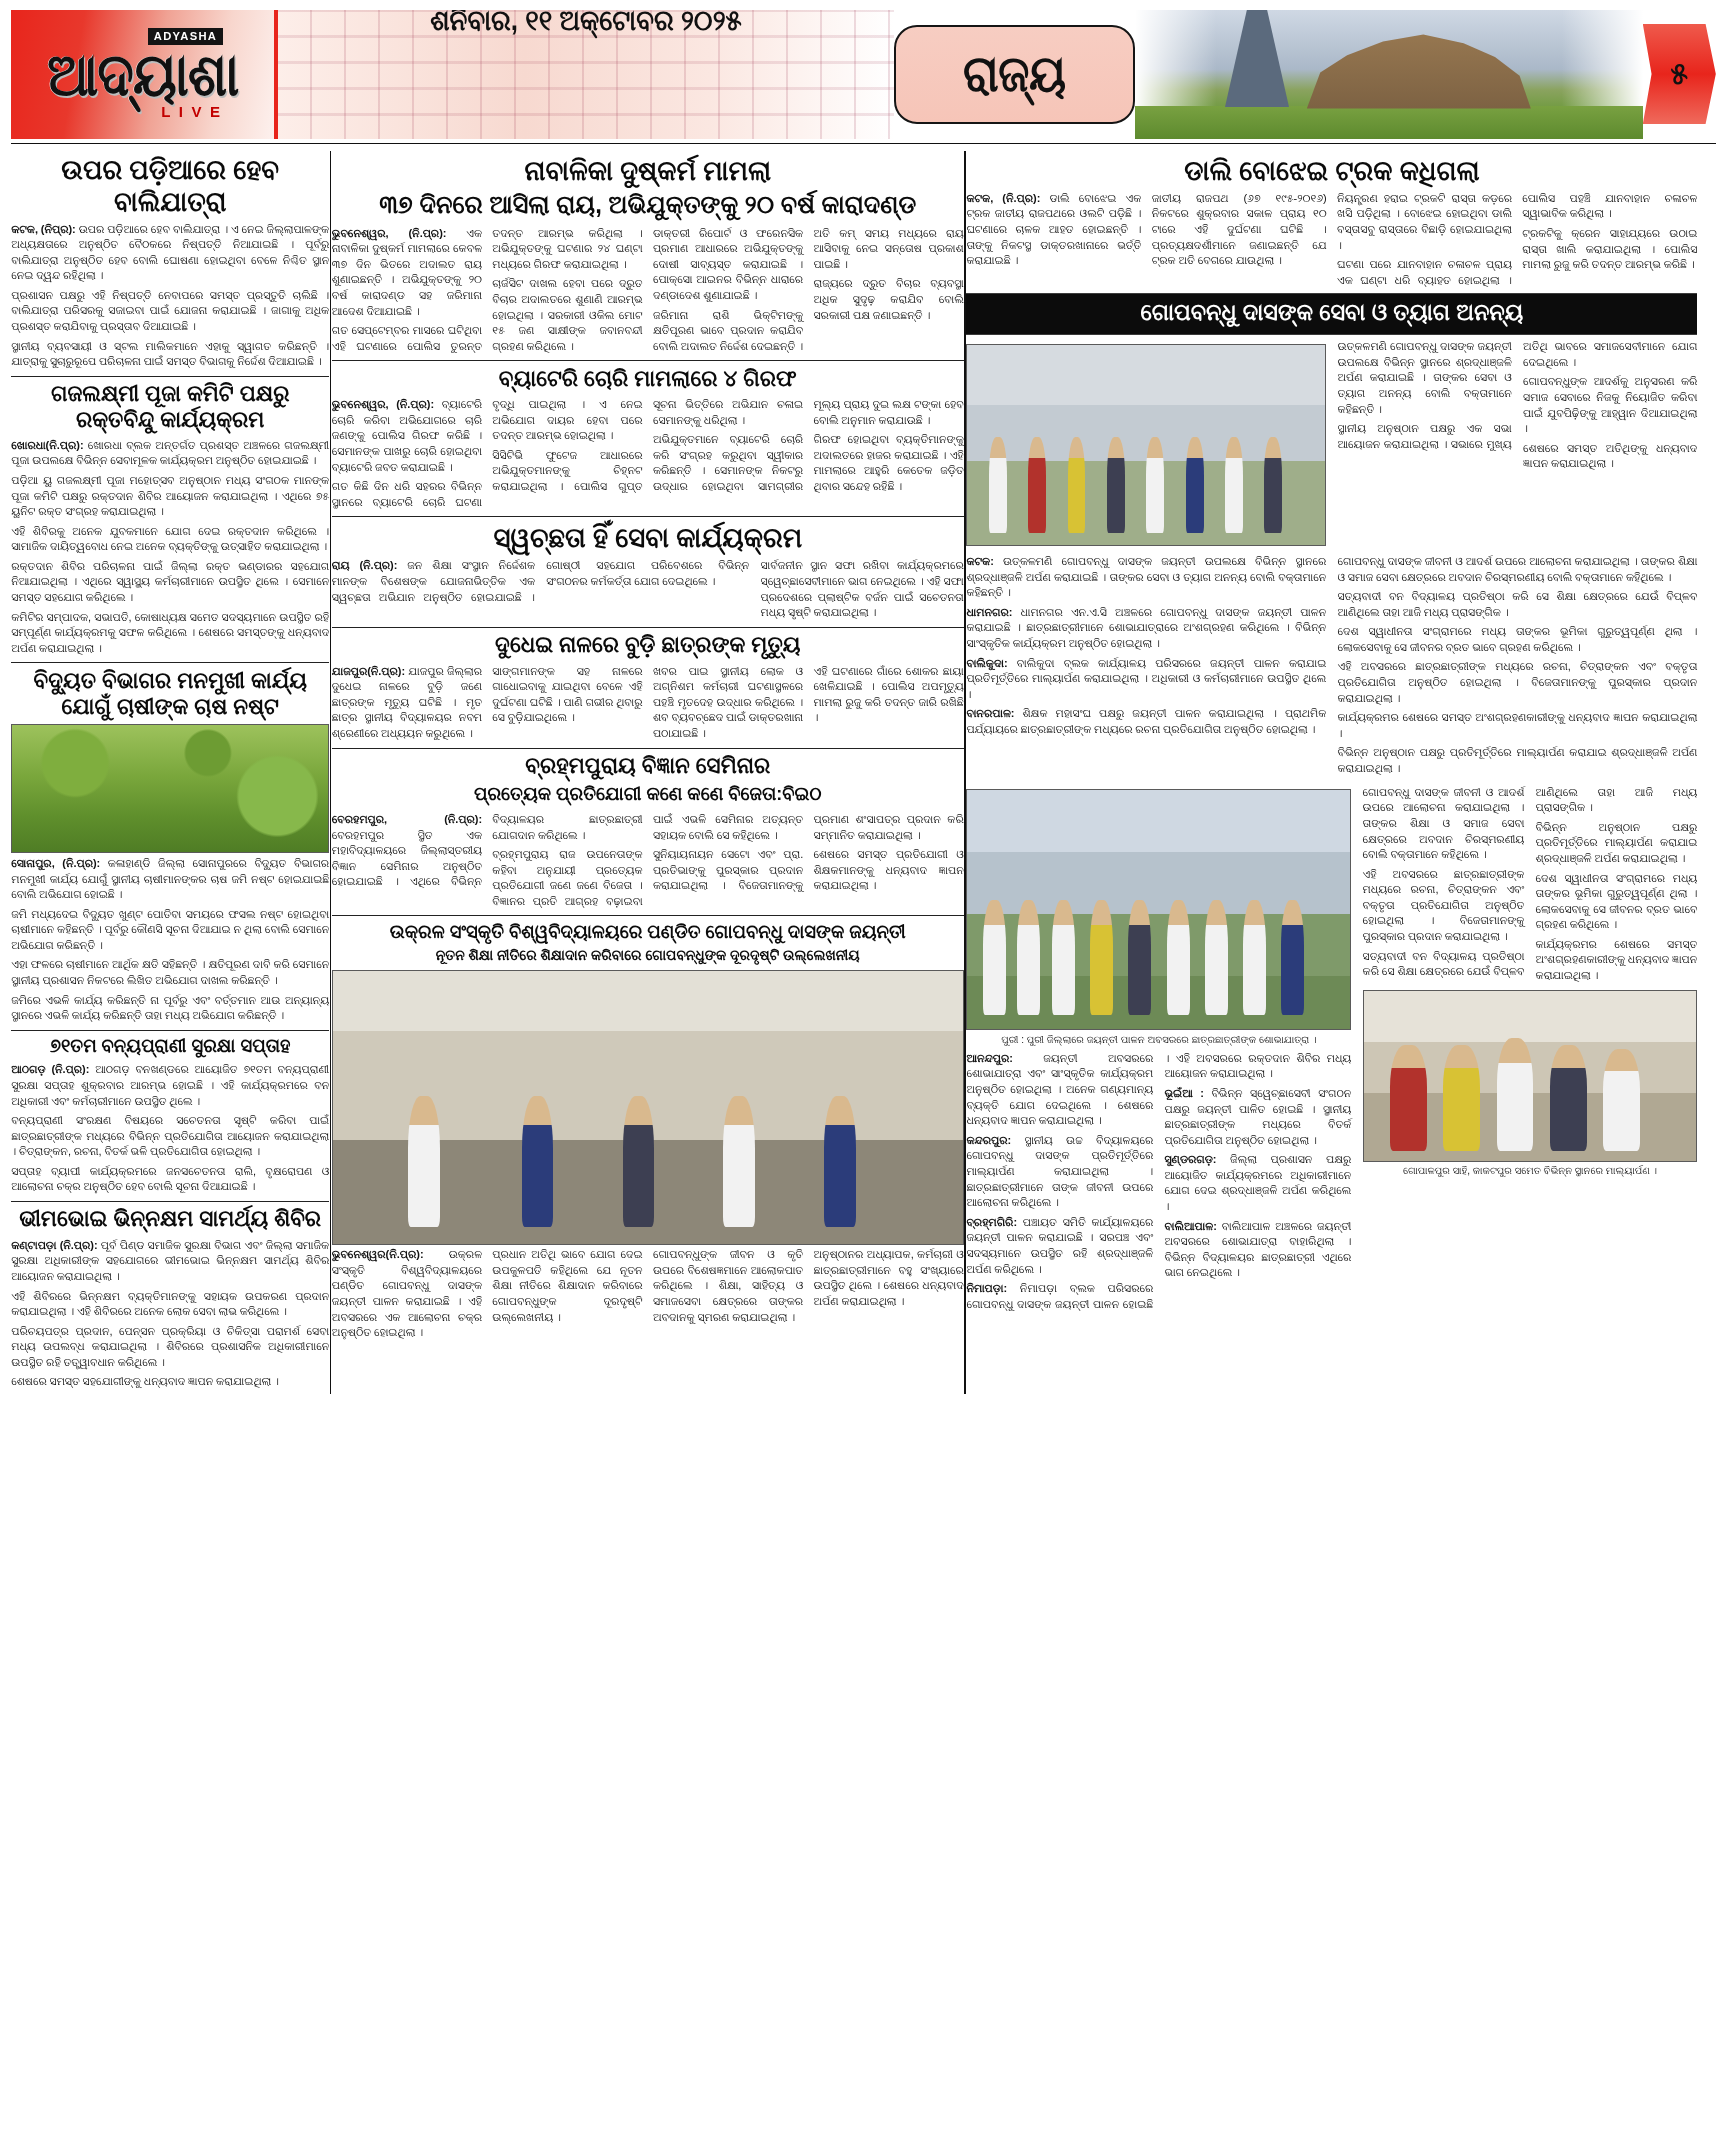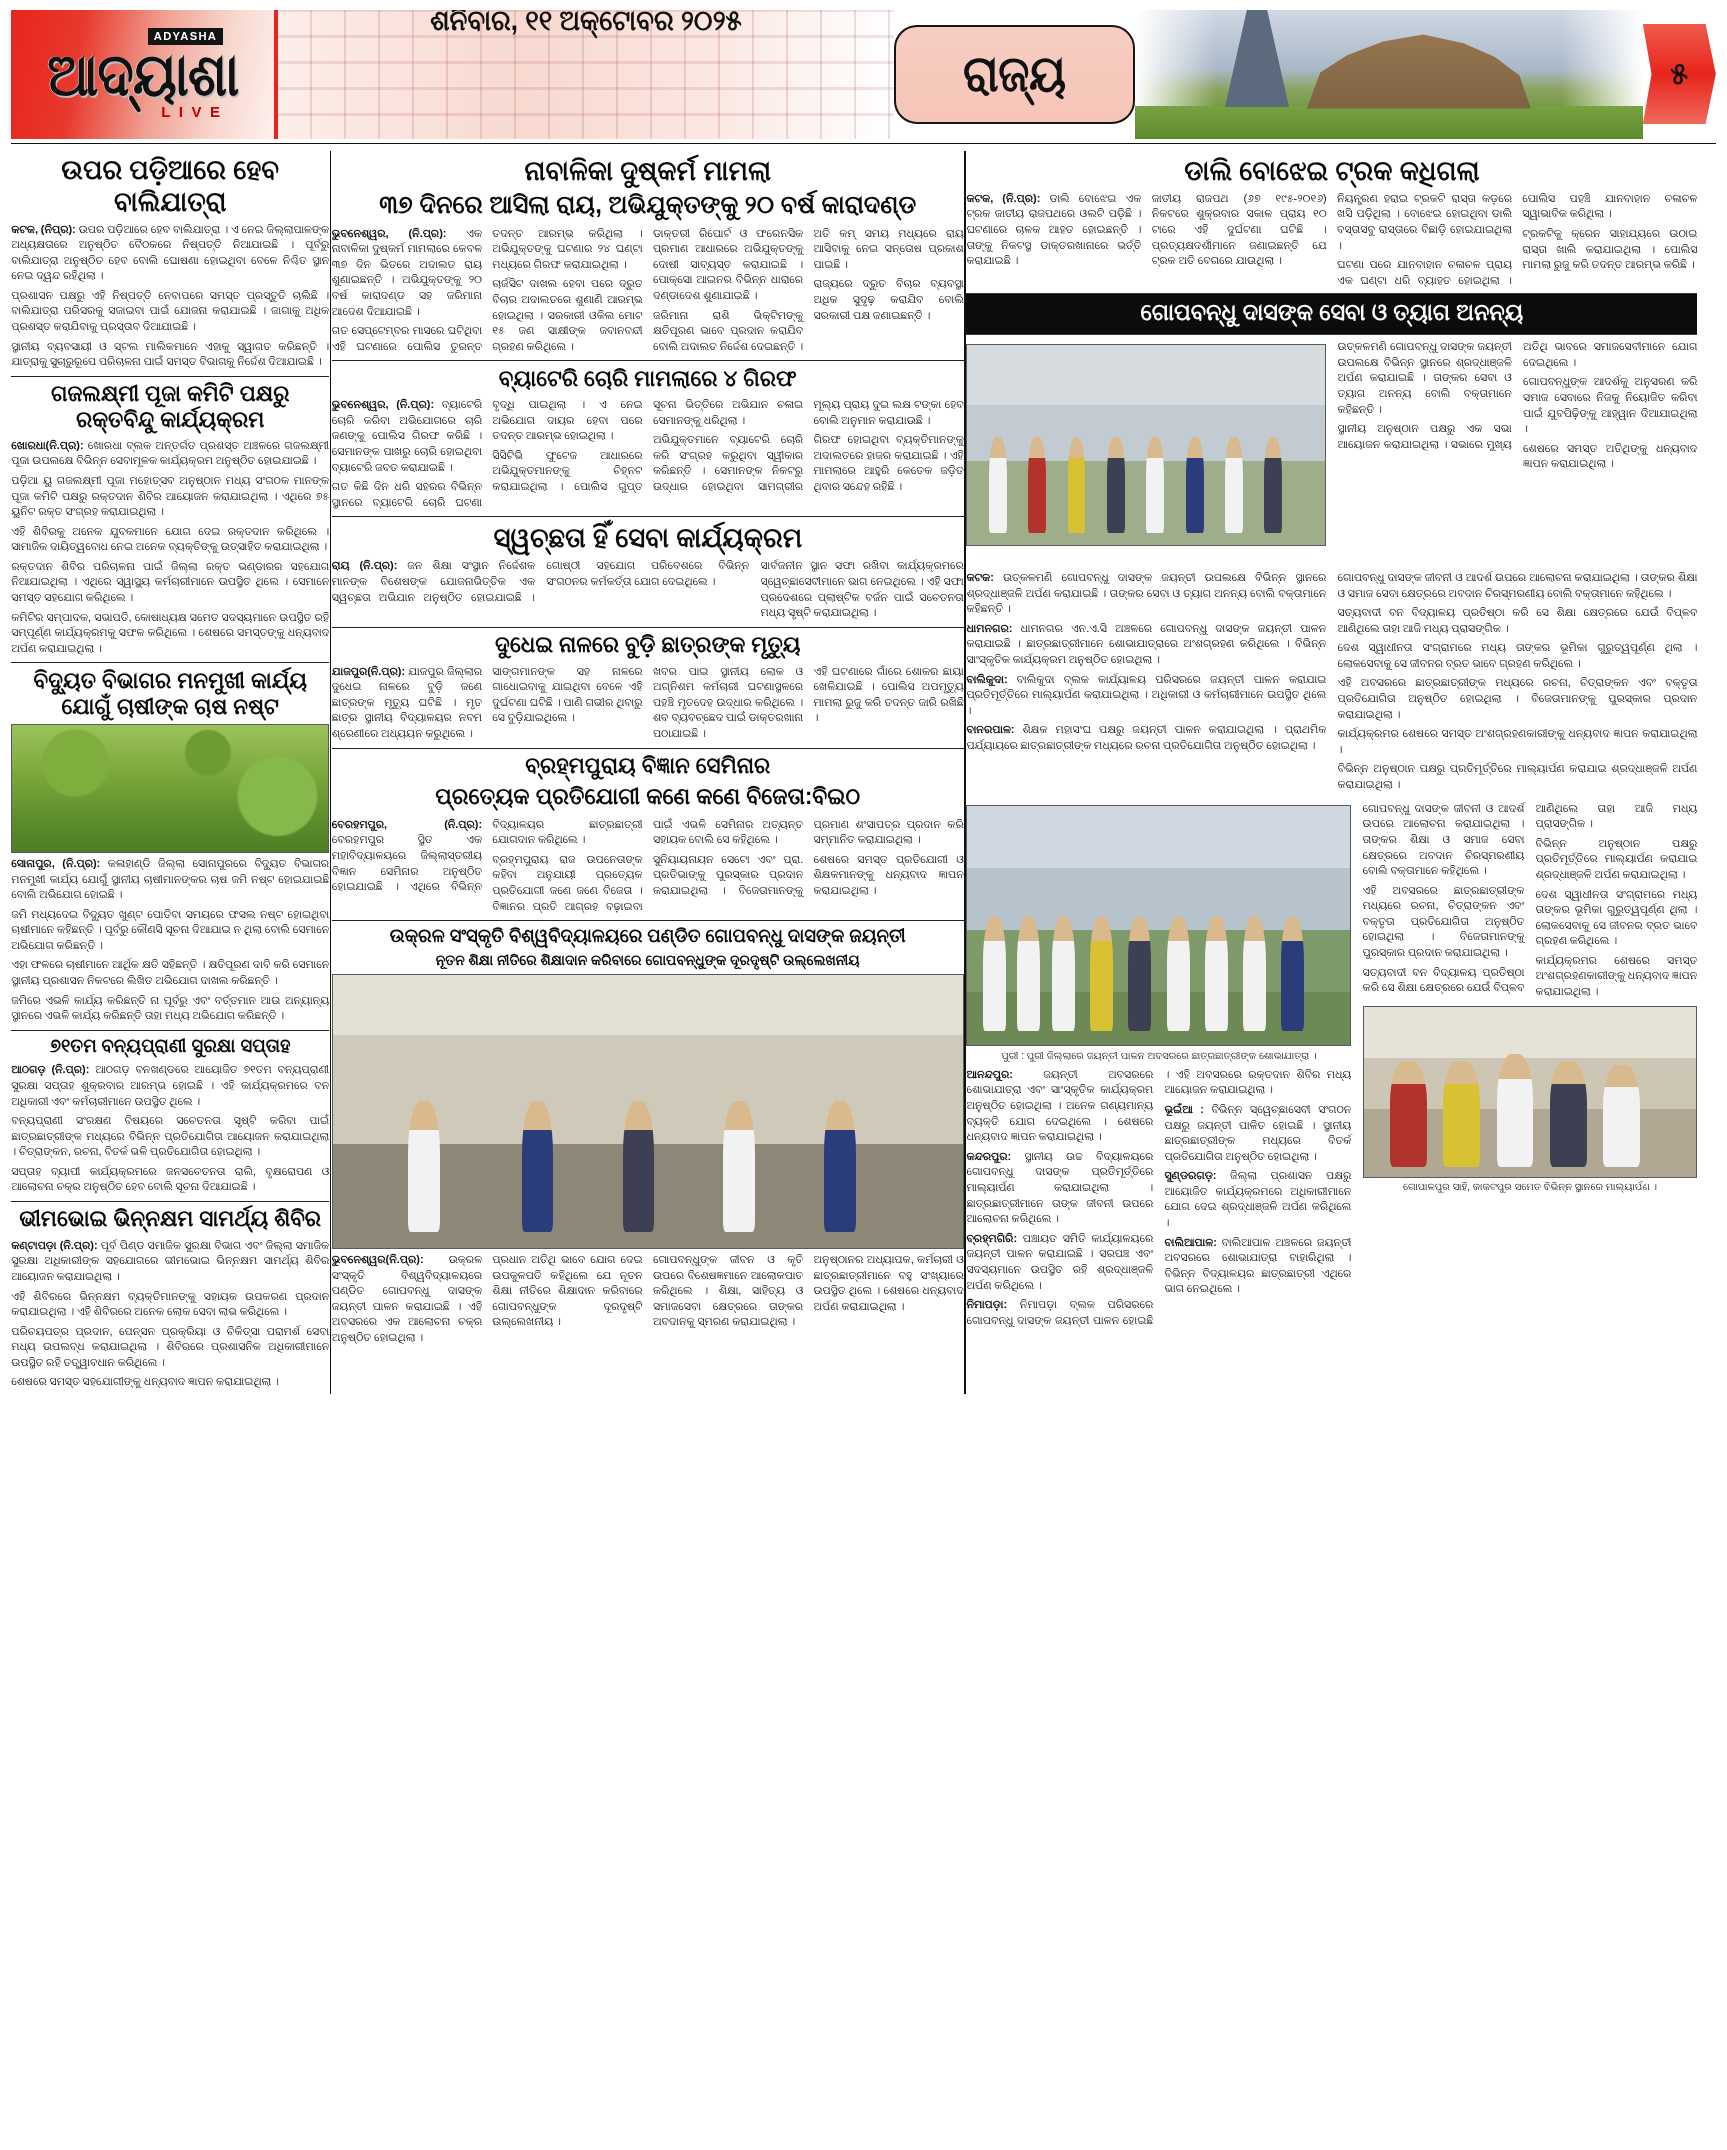--- a/index.html
+++ b/index.html
@@ -443,21 +443,21 @@
           <p class="bt">ସାଙ୍ଗମାନଙ୍କ ସହ ନାଳରେ ଗାଧୋଇବାକୁ ଯାଇଥିବା ବେଳେ ଏହି ଦୁର୍ଘଟଣା ଘଟିଛି । ପାଣି ଗଭୀର ଥିବାରୁ ସେ ବୁଡ଼ିଯାଇଥିଲେ ।</p>
           <p class="bt">ଖବର ପାଇ ସ୍ଥାନୀୟ ଲୋକ ଓ ଅଗ୍ନିଶମ କର୍ମଚାରୀ ଘଟଣାସ୍ଥଳରେ ପହଞ୍ଚି ମୃତଦେହ ଉଦ୍ଧାର କରିଥିଲେ । ଶବ ବ୍ୟବଚ୍ଛେଦ ପାଇଁ ଡାକ୍ତରଖାନା ପଠାଯାଇଛି ।</p>
           <p class="bt">ଏହି ଘଟଣାରେ ଗାଁରେ ଶୋକର ଛାୟା ଖେଳିଯାଇଛି । ପୋଲିସ ଅପମୃତ୍ୟୁ ମାମଲା ରୁଜୁ କରି ତଦନ୍ତ ଜାରି ରଖିଛି ।</p>
         </div>
       </div>
 
       <div class="rulethin"></div>
 
       <div>
         <div class="hl hl-md">ବ୍ରହ୍ମପୁରାୟ ବିଜ୍ଞାନ ସେମିନାର</div>
-        <div class="subhl" style="font-size:22px">ପ୍ରତ୍ୟେକ ପ୍ରତିଯୋଗୀ କଣେ କଣେ ବିଜେତା:ବିଇଠ</div>
+        <div class="subhl" style="font-size:18px">ପ୍ରତ୍ୟେକ ପ୍ରତିଯୋଗୀ କଣେ କଣେ ବିଜେତା:ବିଇଠ</div>
         <div class="body-cols-4">
           <p class="bt first">
             <span class="dateline">ବେରହମପୁର, (ନି.ପ୍ର):</span>
             <span>ବେରହମପୁର ସ୍ଥିତ ଏକ ମହାବିଦ୍ୟାଳୟରେ ଜିଲ୍ଲାସ୍ତରୀୟ ବିଜ୍ଞାନ ସେମିନାର ଅନୁଷ୍ଠିତ ହୋଇଯାଇଛି । ଏଥିରେ ବିଭିନ୍ନ ବିଦ୍ୟାଳୟର ଛାତ୍ରଛାତ୍ରୀ ଯୋଗଦାନ କରିଥିଲେ ।</span>
           </p>
           <p class="bt">ବ୍ରହ୍ମପୁରାୟ ରାଜ ଉପନେତାଙ୍କ କହିବା ଅନୁଯାୟୀ ପ୍ରତ୍ୟେକ ପ୍ରତିଯୋଗୀ ଜଣେ ଜଣେ ବିଜେତା । ବିଜ୍ଞାନର ପ୍ରତି ଆଗ୍ରହ ବଢ଼ାଇବା ପାଇଁ ଏଭଳି ସେମିନାର ଅତ୍ୟନ୍ତ ସହାୟକ ବୋଲି ସେ କହିଥିଲେ ।</p>
           <p class="bt">ସୁନିୟାୟନାୟନ ସେଟୋ ଏବଂ ପ୍ରା. ପ୍ରତିଭାଙ୍କୁ ପୁରସ୍କାର ପ୍ରଦାନ କରାଯାଇଥିଲା । ବିଜେତାମାନଙ୍କୁ ପ୍ରମାଣ ଶଂସାପତ୍ର ପ୍ରଦାନ କରି ସମ୍ମାନିତ କରାଯାଇଥିଲା ।</p>
           <p class="bt">ଶେଷରେ ସମସ୍ତ ପ୍ରତିଯୋଗୀ ଓ ଶିକ୍ଷକମାନଙ୍କୁ ଧନ୍ୟବାଦ ଜ୍ଞାପନ କରାଯାଇଥିଲା ।</p>
         </div>
       </div>
@@ -526,21 +526,21 @@
         <div>
           <div class="body-cols-2">
             <p class="bt">ଉତ୍କଳମଣି ଗୋପବନ୍ଧୁ ଦାସଙ୍କ ଜୟନ୍ତୀ ଉପଲକ୍ଷେ ବିଭିନ୍ନ ସ୍ଥାନରେ ଶ୍ରଦ୍ଧାଞ୍ଜଳି ଅର୍ପଣ କରାଯାଇଛି । ତାଙ୍କର ସେବା ଓ ତ୍ୟାଗ ଅନନ୍ୟ ବୋଲି ବକ୍ତାମାନେ କହିଛନ୍ତି ।</p>
             <p class="bt">ସ୍ଥାନୀୟ ଅନୁଷ୍ଠାନ ପକ୍ଷରୁ ଏକ ସଭା ଆୟୋଜନ କରାଯାଇଥିଲା । ସଭାରେ ମୁଖ୍ୟ ଅତିଥି ଭାବରେ ସମାଜସେବୀମାନେ ଯୋଗ ଦେଇଥିଲେ ।</p>
             <p class="bt">ଗୋପବନ୍ଧୁଙ୍କ ଆଦର୍ଶକୁ ଅନୁସରଣ କରି ସମାଜ ସେବାରେ ନିଜକୁ ନିୟୋଜିତ କରିବା ପାଇଁ ଯୁବପିଢ଼ିଙ୍କୁ ଆହ୍ୱାନ ଦିଆଯାଇଥିଲା ।</p>
             <p class="bt">ଶେଷରେ ସମସ୍ତ ଅତିଥିଙ୍କୁ ଧନ୍ୟବାଦ ଜ୍ଞାପନ କରାଯାଇଥିଲା ।</p>
           </div>
         </div>
       </div>
 
-      <div style="display:grid;grid-template-columns:1fr 1fr;column-gap:11.2px;margin-top:22px">
+      <div style="display:grid;grid-template-columns:1fr 1fr;column-gap:11.2px;margin-top:6px">
         <div>
           <p class="bt">
             <span class="dateline">କଟକ:</span>
             <span>ଉତ୍କଳମଣି ଗୋପବନ୍ଧୁ ଦାସଙ୍କ ଜୟନ୍ତୀ ଉପଲକ୍ଷେ ବିଭିନ୍ନ ସ୍ଥାନରେ ଶ୍ରଦ୍ଧାଞ୍ଜଳି ଅର୍ପଣ କରାଯାଇଛି । ତାଙ୍କର ସେବା ଓ ତ୍ୟାଗ ଅନନ୍ୟ ବୋଲି ବକ୍ତାମାନେ କହିଛନ୍ତି ।</span>
           </p>
           <p class="bt">
             <span class="runlabel">ଧାମନଗର:</span>
             <span>ଧାମନଗର ଏନ.ଏ.ସି ଅଞ୍ଚଳରେ ଗୋପବନ୍ଧୁ ଦାସଙ୍କ ଜୟନ୍ତୀ ପାଳନ କରାଯାଇଛି । ଛାତ୍ରଛାତ୍ରୀମାନେ ଶୋଭାଯାତ୍ରାରେ ଅଂଶଗ୍ରହଣ କରିଥିଲେ । ବିଭିନ୍ନ ସାଂସ୍କୃତିକ କାର୍ଯ୍ୟକ୍ରମ ଅନୁଷ୍ଠିତ ହୋଇଥିଲା ।</span>
           </p>
           <p class="bt">

